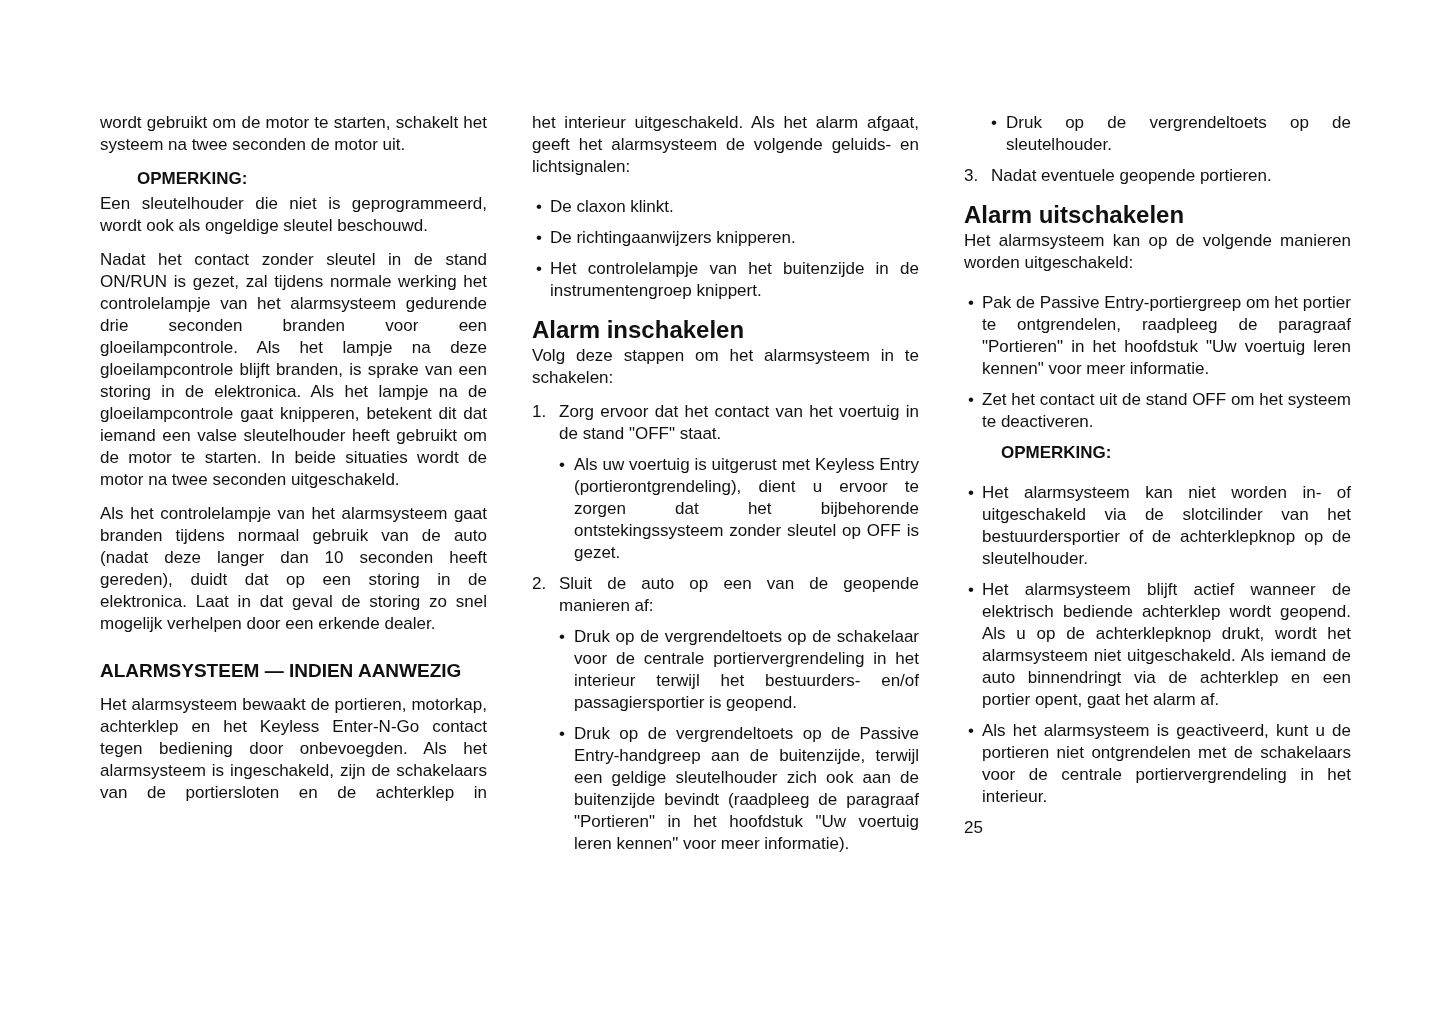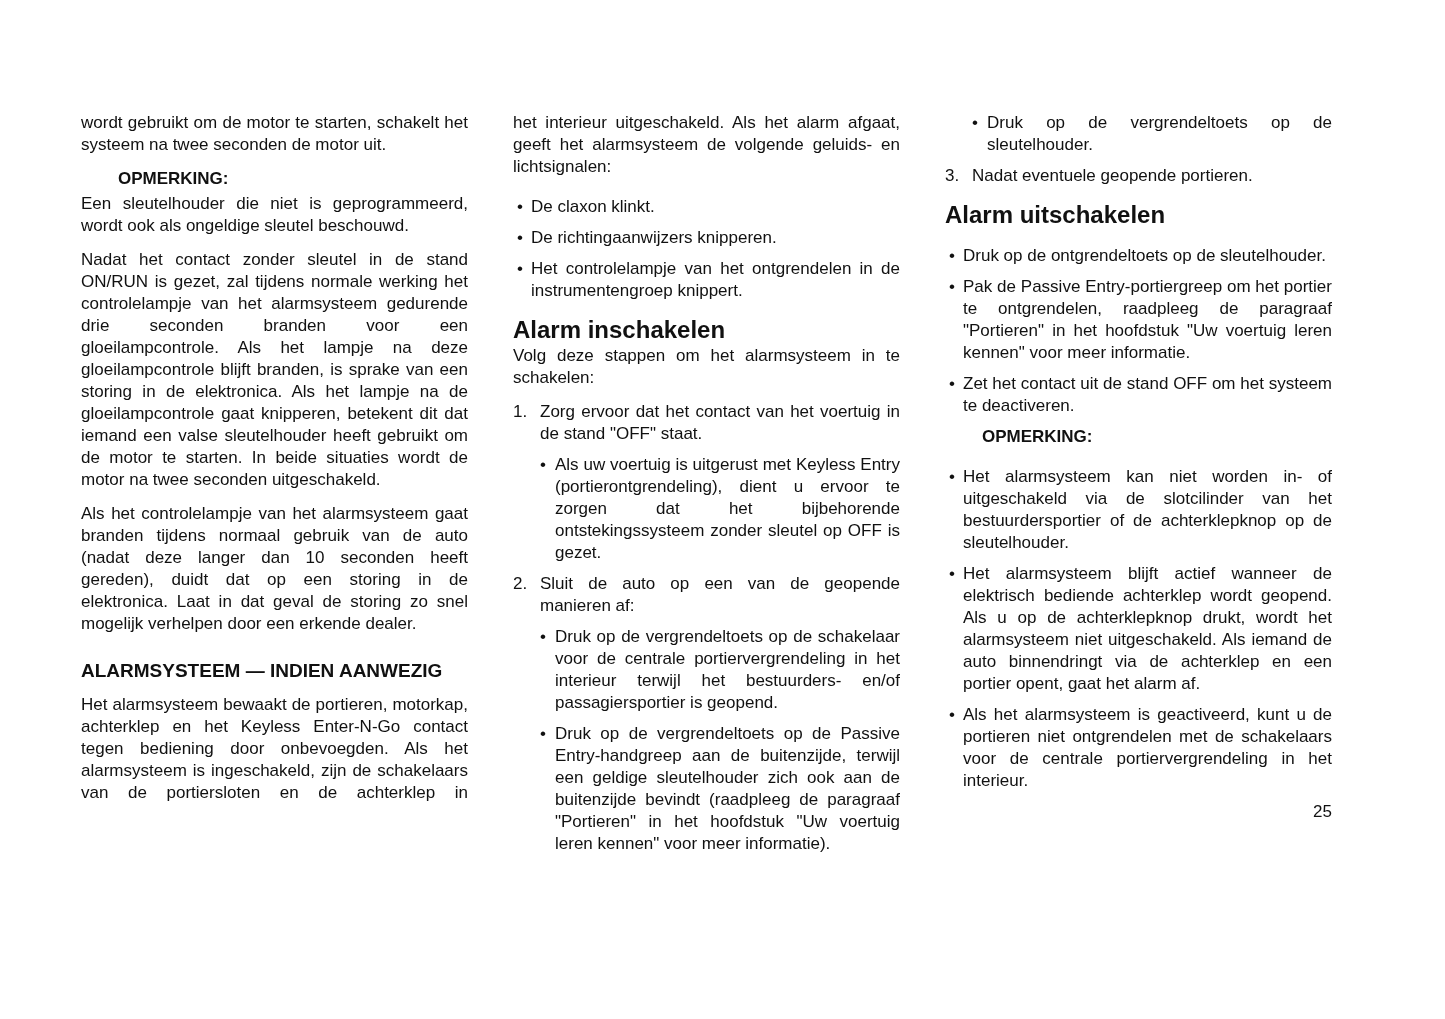--- a/index.html
+++ b/index.html
@@ -7,21 +7,21 @@
   body {
     width: 1445px;
     height: 1019px;
     position: relative;
     overflow: hidden;
     font-family: "Liberation Sans", sans-serif;
     color: #111111;
   }
   .columns {
     position: absolute;
-    left: 81px;
+    left: 100px;
     top: 112px;
     width: 1253px;
     display: flex;
     gap: 45px;
   }
   .col {
     width: 387px;
     flex: none;
     font-size: 17px;
     line-height: 22px;
@@ -43,21 +43,21 @@
   }
   .list { margin-top: 18px; }
   .li { display: flex; margin-bottom: 9px; }
   .li .txt { flex: 1; text-align: justify; }
   .li .marker { flex: none; }
   .marker.bullet::before { content: "\2022"; }
   .top-bullet .marker { width: 18px; padding-left: 4px; }
   .num .marker { width: 27px; }
   .sub { margin-left: 27px; }
   .sub .marker { width: 15px; }
-  .page-num { text-align: right; margin-top: 6px; }
+  .page-num { text-align: left; margin-top: 6px; }
 </style>
 </head>
 <body>
 
 <div class="columns">
 
   <div class="col">
     <p class="p">wordt gebruikt om de motor te starten, schakelt het systeem na twee seconden de motor uit.</p>
     <div class="note-h">OPMERKING:</div>
     <p class="p">Een sleutelhouder die niet is geprogrammeerd, wordt ook als ongeldige sleutel beschouwd.</p>
@@ -74,21 +74,21 @@
       <div class="li top-bullet">
         <span class="marker bullet"></span>
         <span class="txt">De claxon klinkt.</span>
       </div>
       <div class="li top-bullet">
         <span class="marker bullet"></span>
         <span class="txt">De richtingaanwijzers knipperen.</span>
       </div>
       <div class="li top-bullet">
         <span class="marker bullet"></span>
-        <span class="txt">Het controlelampje van het ontgrendelen in de instrumentengroep knippert.</span>
+        <span class="txt">Het controlelampje van het buitenzijde in de instrumentengroep knippert.</span>
       </div>
     </div>
 
     <div class="h2">Alarm inschakelen</div>
     <p class="p">Volg deze stappen om het alarmsysteem in te schakelen:</p>
 
     <div class="li num">
       <span class="marker">1.</span>
       <span class="txt">Zorg ervoor dat het contact van het voertuig in de stand "OFF" staat.</span>
     </div>
@@ -122,26 +122,23 @@
         <span class="txt">Druk op de vergrendeltoets op de sleutelhouder.</span>
       </div>
     </div>
 
     <div class="li num">
       <span class="marker">3.</span>
       <span class="txt">Nadat eventuele geopende portieren.</span>
     </div>
 
     <div class="h2">Alarm uitschakelen</div>
+    <p class="p">Het alarmsysteem kan op de volgende manieren worden uitgeschakeld:</p>
 
     <div class="list">
-      <div class="li top-bullet">
-        <span class="marker bullet"></span>
-        <span class="txt">Druk op de ontgrendeltoets op de sleutelhouder.</span>
-      </div>
       <div class="li top-bullet">
         <span class="marker bullet"></span>
         <span class="txt">Pak de Passive Entry-portiergreep om het portier te ontgrendelen, raadpleeg de paragraaf "Portieren" in het hoofdstuk "Uw voertuig leren kennen" voor meer informatie.</span>
       </div>
       <div class="li top-bullet">
         <span class="marker bullet"></span>
         <span class="txt">Zet het contact uit de stand OFF om het systeem te deactiveren.</span>
       </div>
     </div>
 

